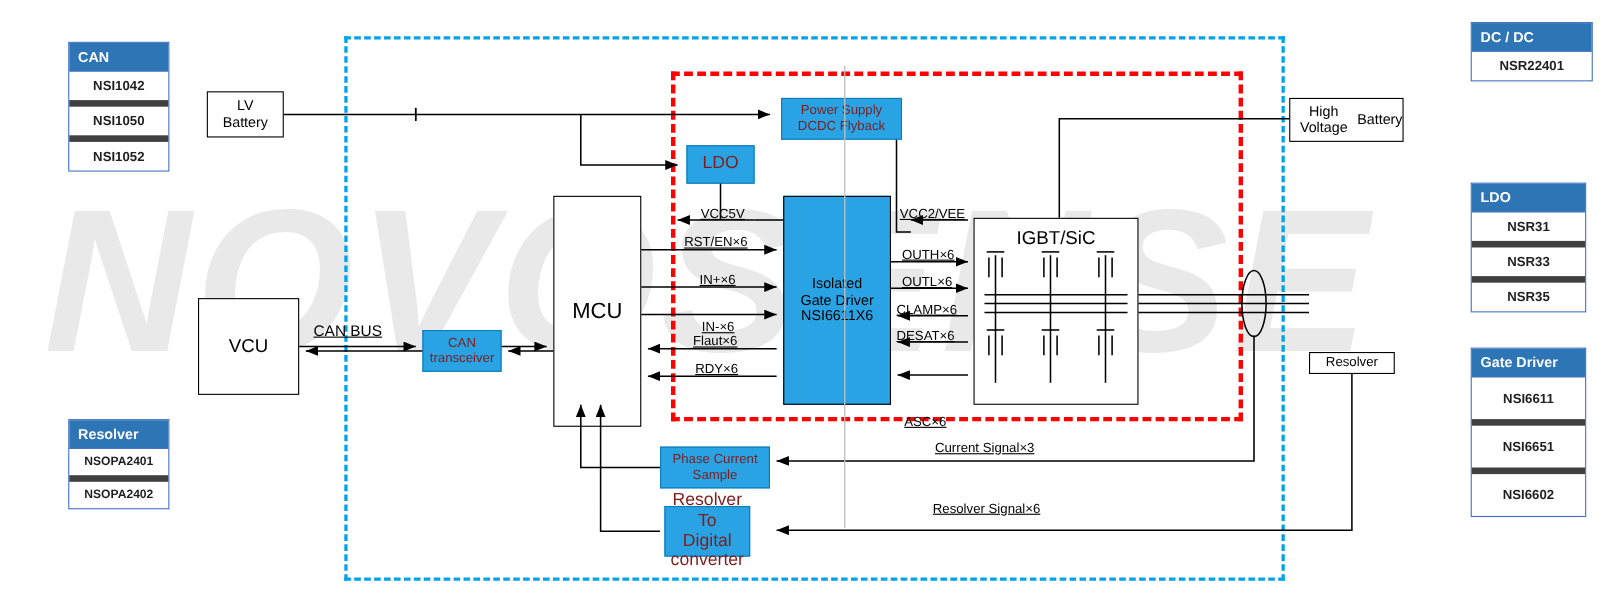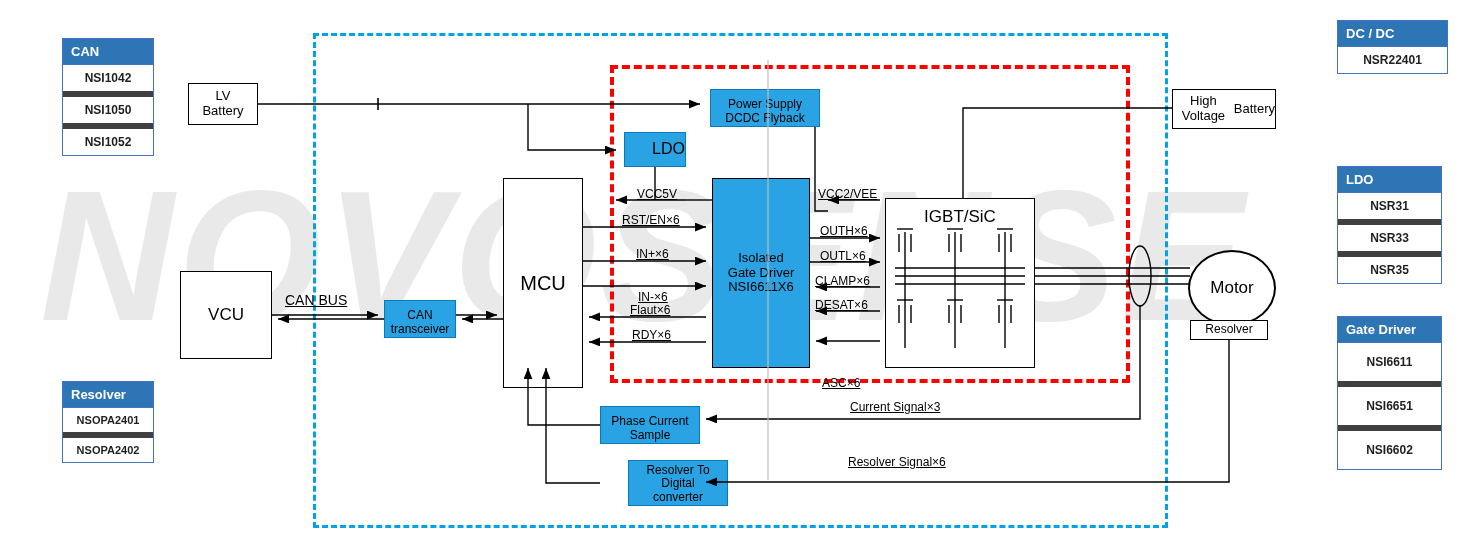--- a/index.html
+++ b/index.html
@@ -42,22 +42,21 @@
     color: #000;
     line-height: 1.15;
   }
   .white-box {
     background: #ffffff;
     border: 1px solid #000000;
   }
   .blue-box {
     background: #29a3e3;
     border: 1px solid #0b7ab8;
-    color: #000000;
-    justify-content: flex-end;
+    color: #7f1d1d;
   }
   .blue-solid {
     background: #29a3e3;
     border: 1px solid #000;
   }
   
   .tbl {
     position: absolute;
     box-sizing: border-box;
     border: 1px solid #4472c4;
@@ -194,34 +193,31 @@
 
   <div class="box white-box" style="left:885px; top:198px; width:150px; height:170px; align-items:flex-start; justify-content:center;">
     <span style="font-size:17px; margin-top:8px;">IGBT/SiC</span>
   </div>
 
   <div class="box white-box" style="left:1172px; top:89px; width:104px; height:40px; flex-direction:row;">
     <span>High Voltage</span>
     <span>Battery</span>
   </div>
 
-  <div class="motor" style="left:1188px; top:250px; width:84px; height:72px;">
-    <span>Motor</span>
-  </div>
 
   <div class="box white-box" style="left:1190px; top:320px; width:78px; height:20px; font-size:12px;">
     <span>Resolver</span>
   </div>
 
   <div class="box blue-box" style="left:600px; top:406px; width:100px; height:38px; flex-direction:column; font-size:12px;">
     <span>Phase Current</span>
     <span>Sample</span>
   </div>
 
-  <div class="box blue-box" style="left:628px; top:460px; width:100px; height:46px; flex-direction:column; font-size:12px;">
+  <div class="box blue-box" style="left:604px; top:460px; width:78px; height:46px; flex-direction:column; font-size:16px;">
     <span>Resolver To</span>
     <span>Digital</span>
     <span>converter</span>
   </div>
 
   <div class="lbl" style="left:285px; top:292px; font-size:14px;">CAN BUS</div>
   <div class="lbl" style="left:637px; top:187px;">VCC5V</div>
   <div class="lbl" style="left:622px; top:213px;">RST/EN×6</div>
   <div class="lbl" style="left:636px; top:247px;">IN+×6</div>
   <div class="lbl" style="left:638px; top:272px;margin-top:18px;">IN-×6</div>

